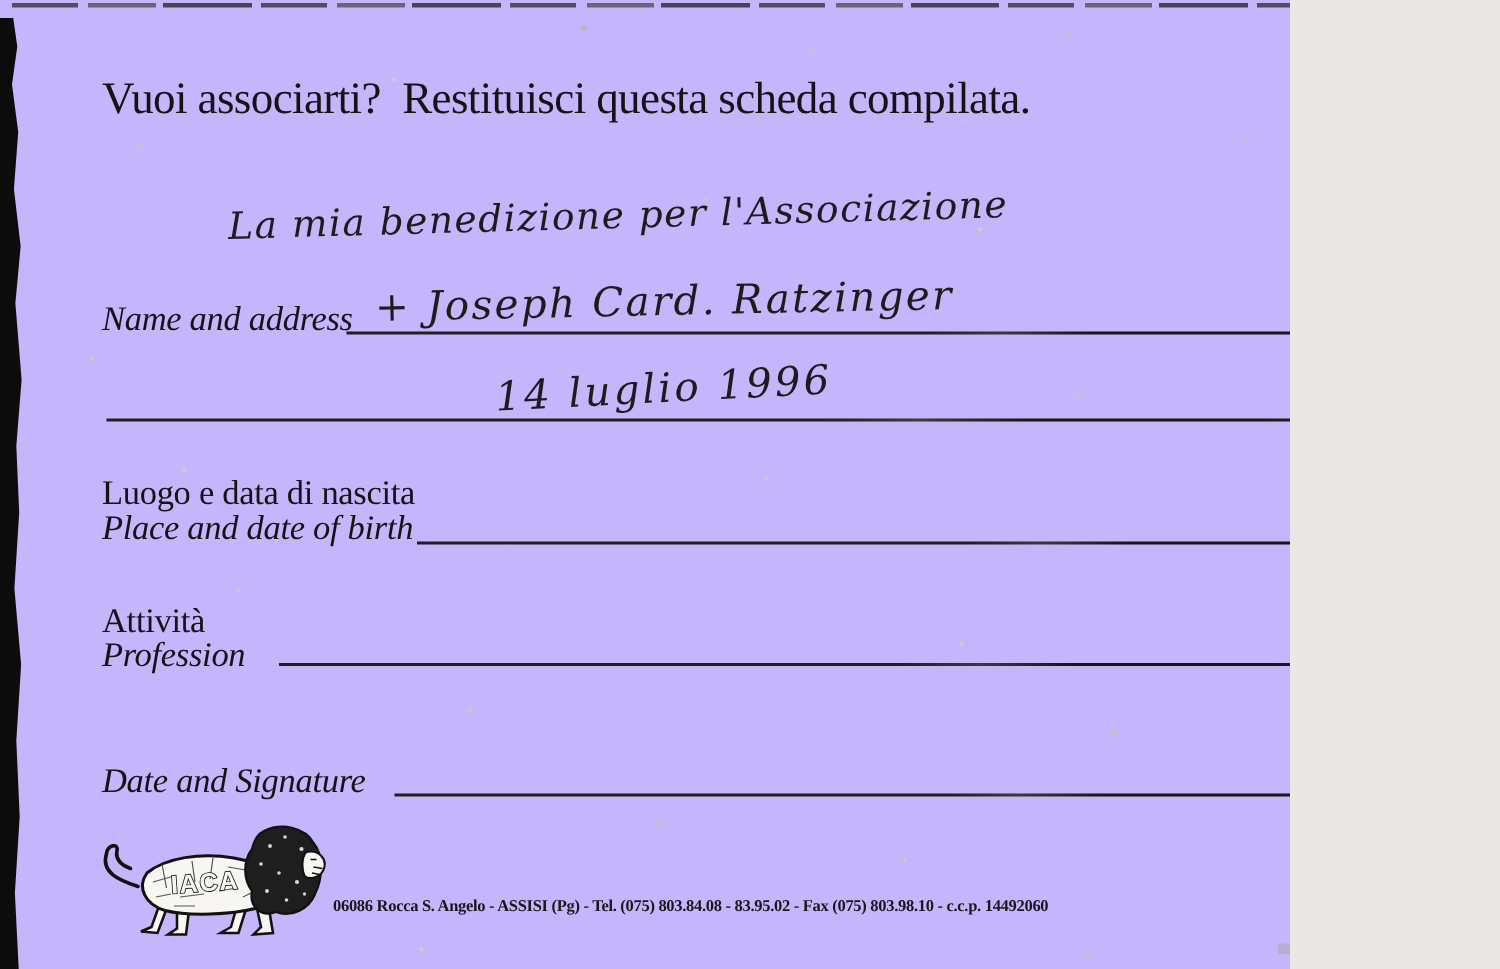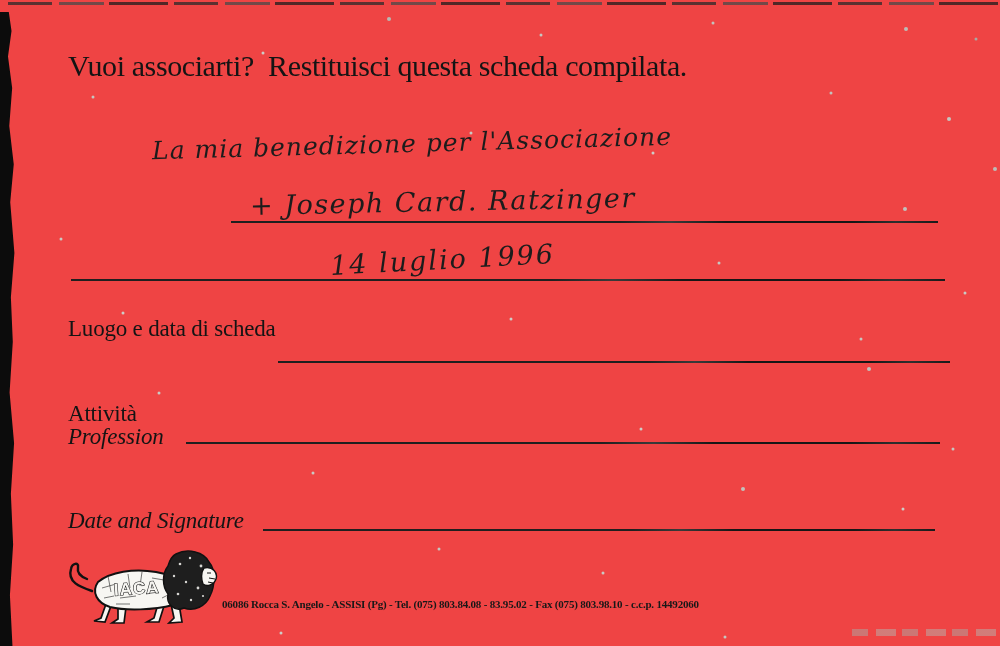--- a/index.html
+++ b/index.html
@@ -1,18 +1,18 @@
 <!DOCTYPE html>
 <html><head>
 <meta charset="utf-8">
 <style>
   html,body{margin:0;padding:0;background:#e9e8e4;}
   .scan{
-    position:relative;width:1000px;height:646px;overflow:hidden;
-    background:#ef4444;
+    position:relative;width:860px;height:646px;overflow:hidden;
+    background:#c4b5fd;
     font-family:"Liberation Serif",serif;color:#141414;
   }
   
   .edge-left{
     position:absolute;left:0;top:12px;width:16px;height:634px;background:#0c0c0c;
     clip-path:polygon(0 0,55% 0,72% 3%,50% 7%,76% 12%,58% 18%,86% 24%,64% 30%,90% 38%,
       68% 45%,80% 52%,60% 60%,88% 68%,68% 76%,82% 84%,62% 92%,78% 100%,0 100%);
   }
   .edge-top{
     position:absolute;left:8px;right:0;top:2px;height:3px;opacity:.75;
@@ -75,27 +75,29 @@
 
   <div class="edge-left"></div>
   <div class="edge-top"></div>
   <div class="speckles"></div>
   <div class="smudge-br"></div>
 
   <div class="title-it">Vuoi associarti?  Restituisci questa scheda compilata.</div>
 
   <div class="hand hand-blessing">La mia benedizione per l'Associazione</div>
 
+  <div class="lbl-en" style="left:68px;top:200px;">Name and address</div>
   <div class="hand hand-name">+ Joseph Card. Ratzinger</div>
   <div class="rule" style="left:231px;top:221px;width:707px;"></div>
 
   <div class="hand hand-date">14 luglio 1996</div>
   <div class="rule" style="left:71px;top:279px;width:874px;"></div>
 
-  <div class="lbl-it" style="left:68px;top:316px;">Luogo e data di scheda</div>
+  <div class="lbl-it" style="left:68px;top:316px;">Luogo e data di nascita</div>
+  <div class="lbl-en" style="left:68px;top:339px;">Place and date of birth</div>
   <div class="rule" style="left:278px;top:361px;width:672px;"></div>
 
   <div class="lbl-it" style="left:68px;top:401px;">Attività</div>
   <div class="lbl-en" style="left:68px;top:424px;">Profession</div>
   <div class="rule" style="left:186px;top:442px;width:754px;"></div>
 
   <div class="lbl-en" style="left:68px;top:508px;text-align:center;">Date and Signature</div>
   <div class="rule" style="left:263px;top:529px;width:672px;"></div>
 
   <svg class="logo" viewBox="0 0 160 80" aria-hidden="true">

